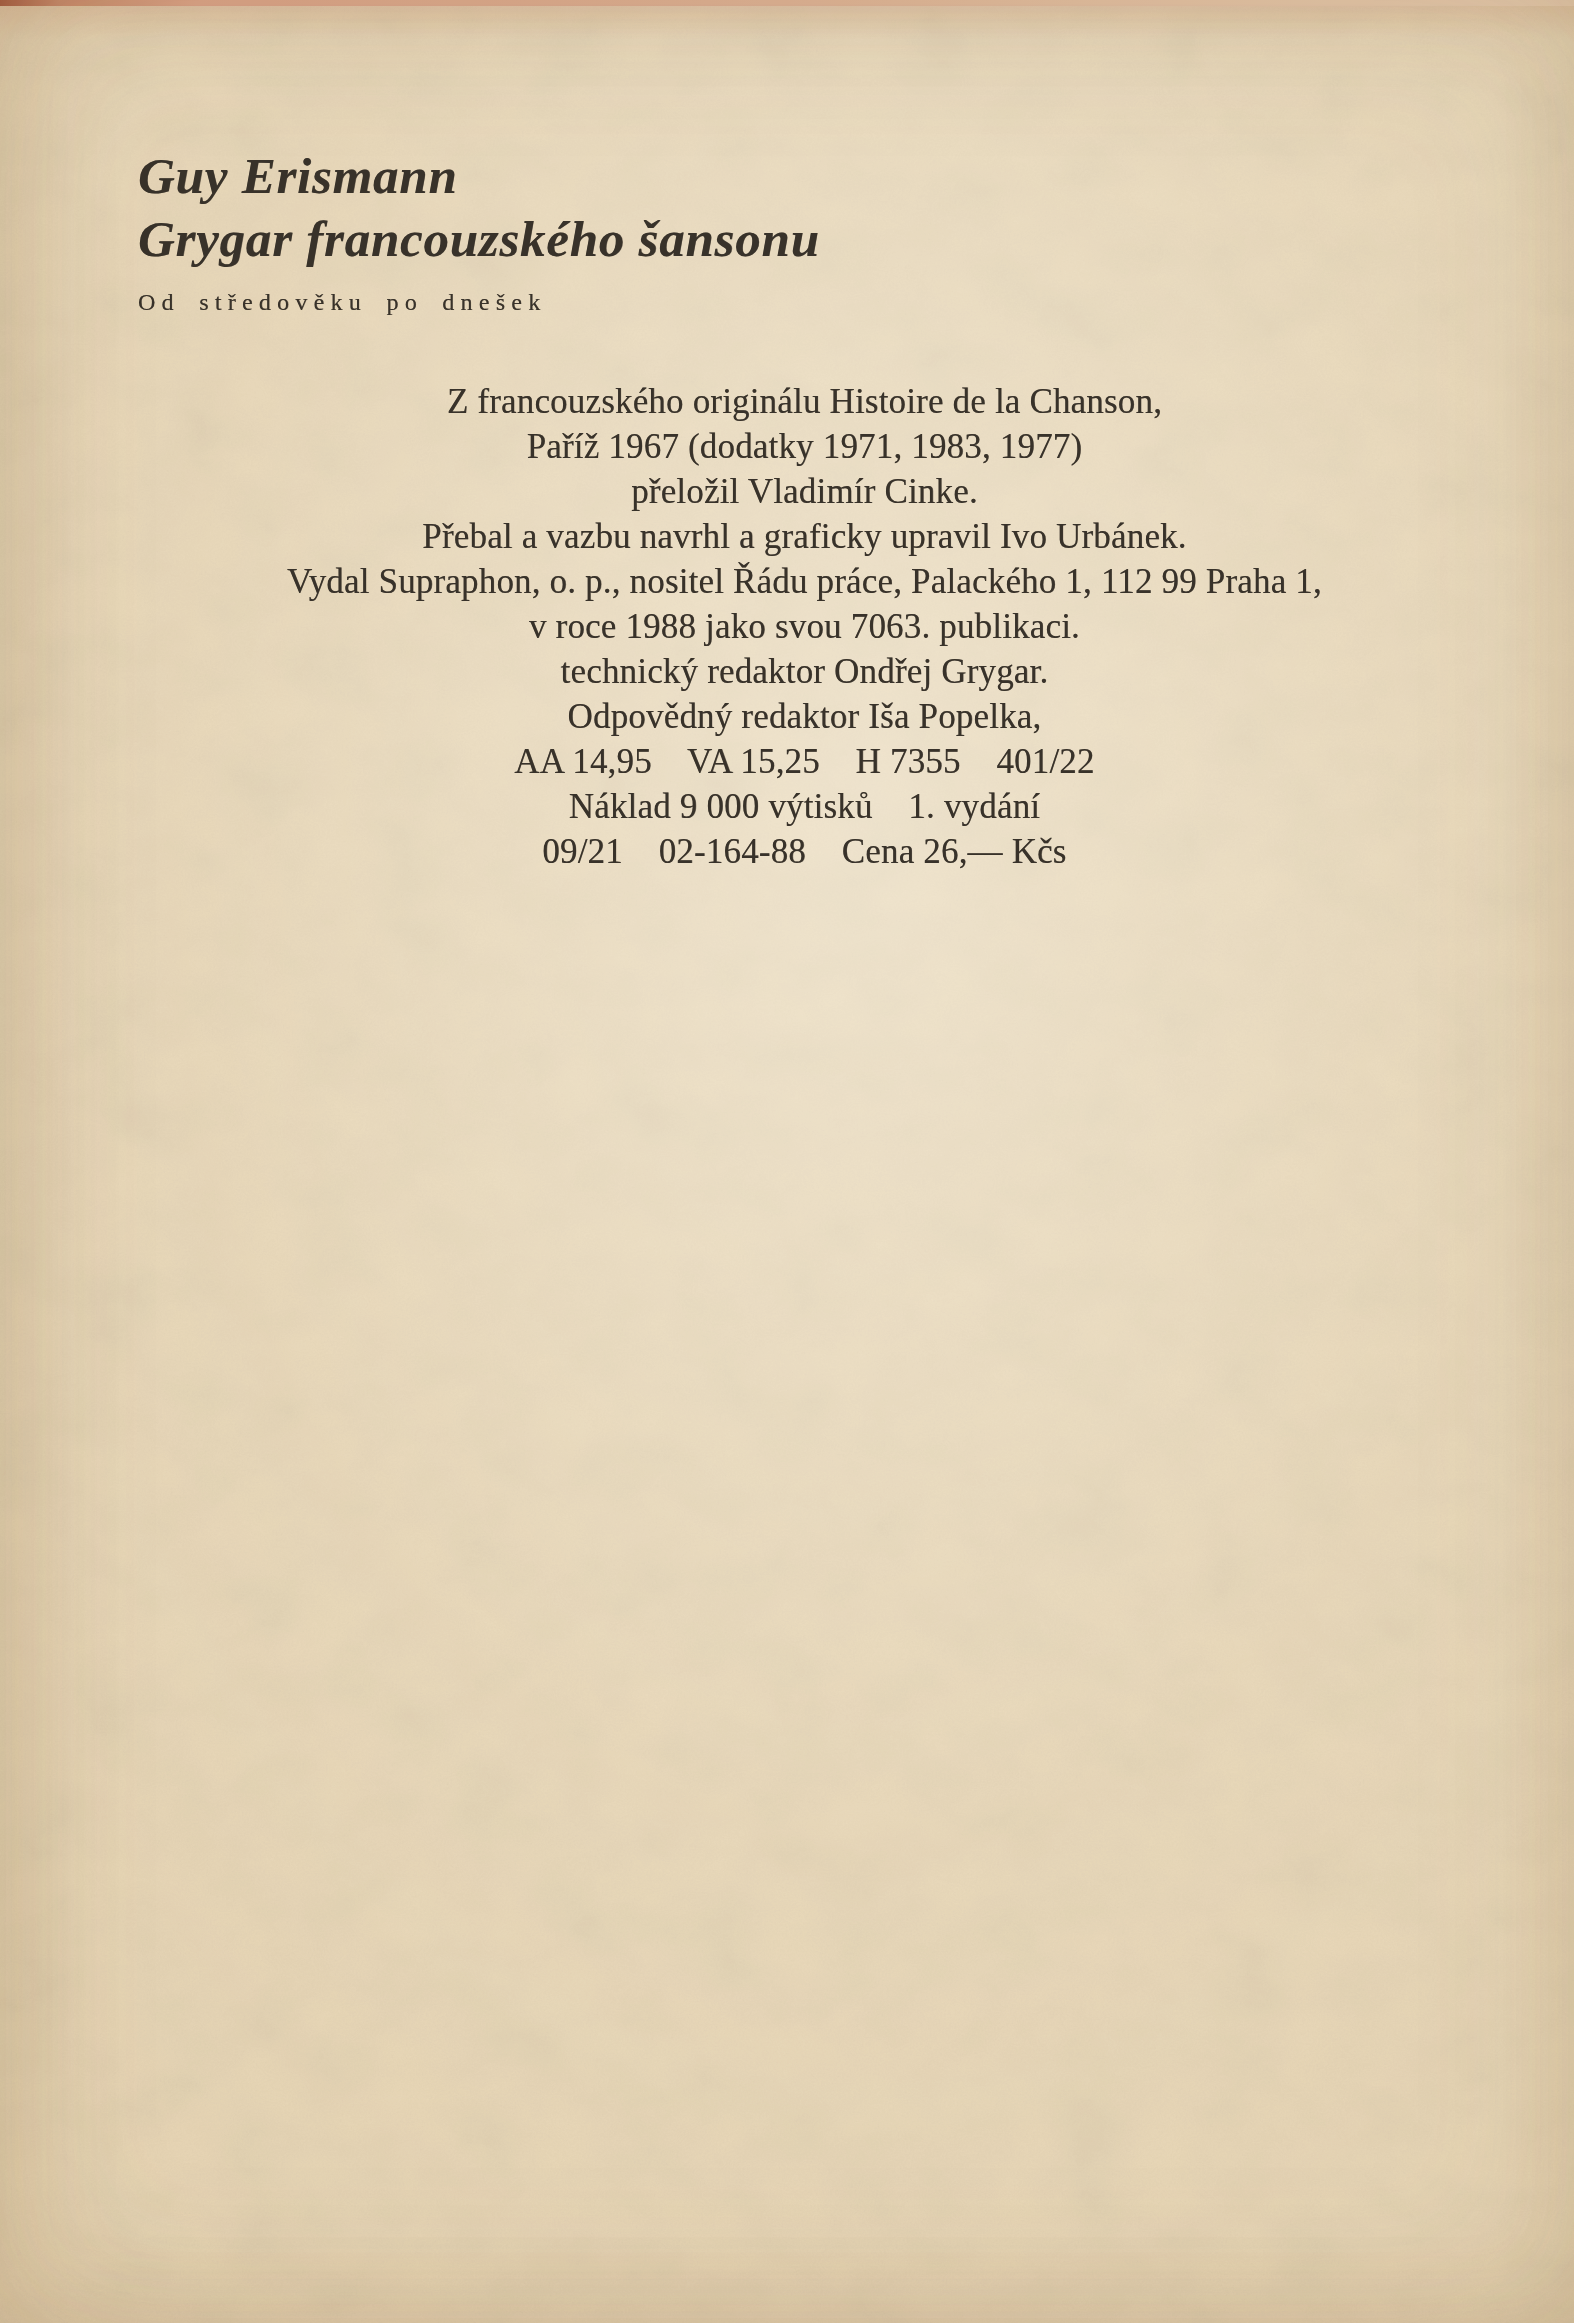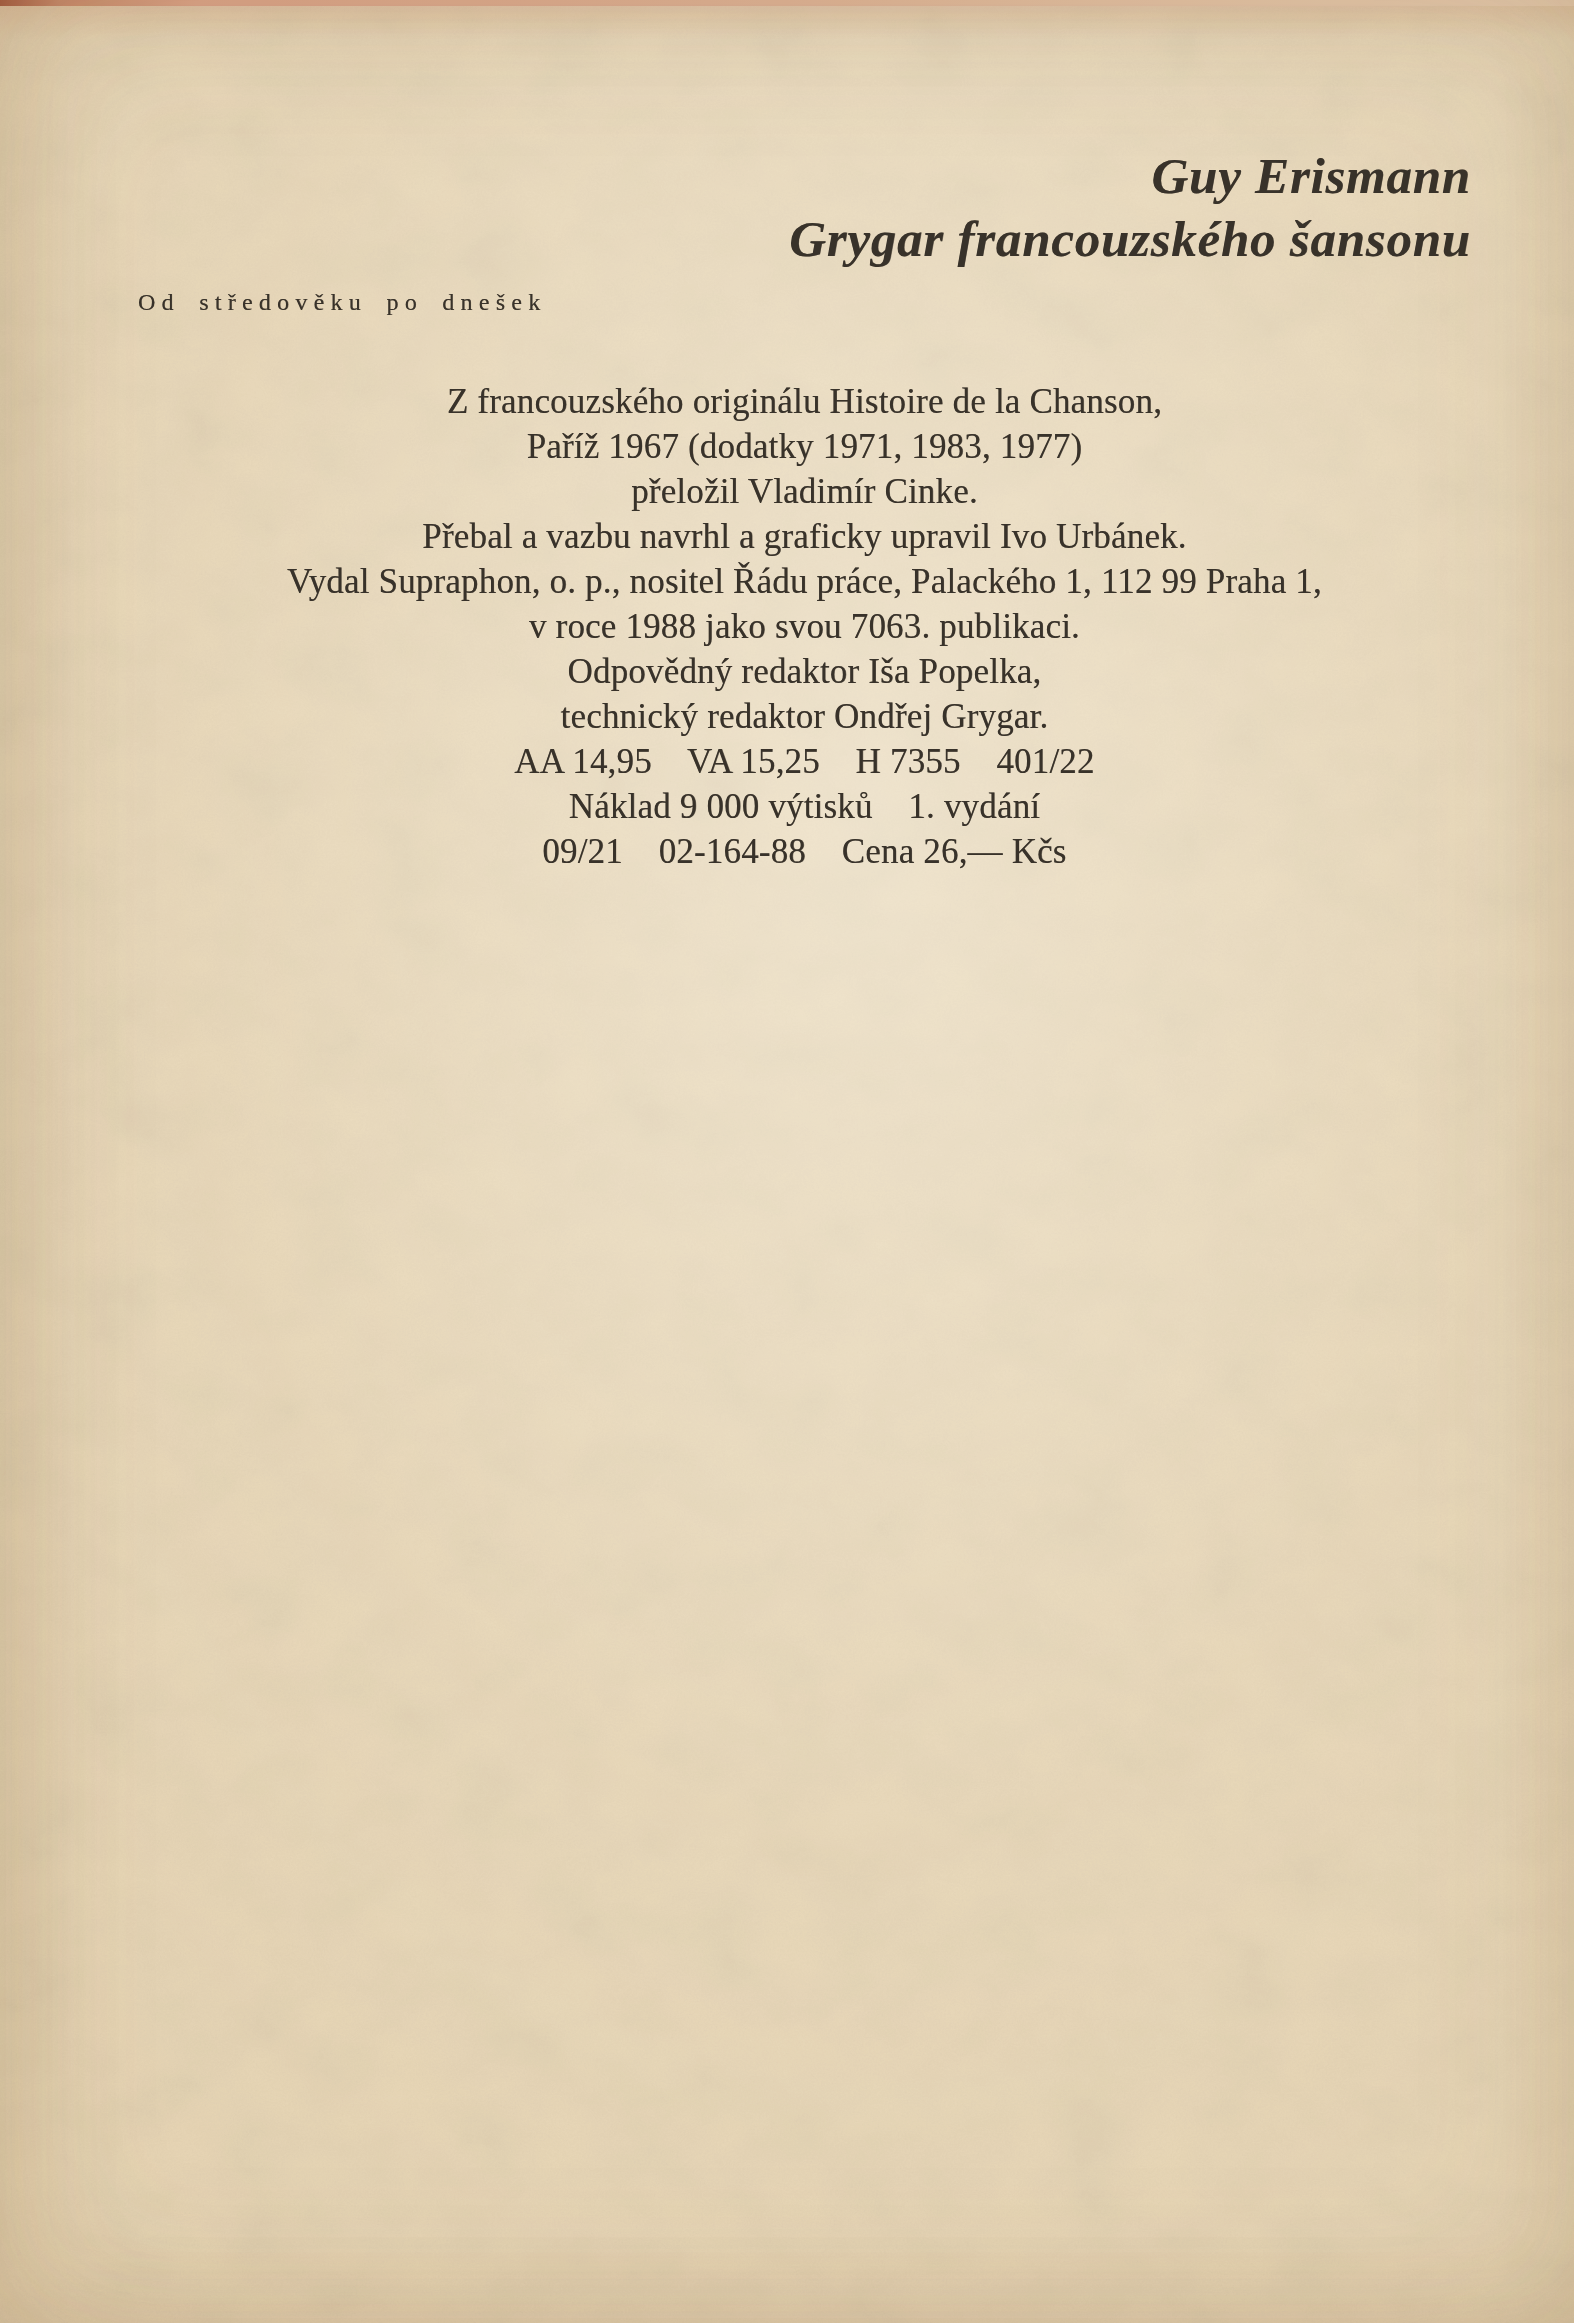--- a/index.html
+++ b/index.html
@@ -47,21 +47,20 @@
     top: 145px;
     width: 1333px;
   }
   .ink {
     text-shadow: 0.3px 0.4px 0.6px rgba(52,44,34,0.55);
   }
   .title-block {
     margin: 0;
     display: flex;
     flex-direction: column;
-    text-align: right;
   }
   .author, .book-title {
     display: block;
     font-style: italic;
     font-weight: 600;
     font-size: 51px;
     line-height: 63px;
     letter-spacing: 0.015em;
   }
   .subtitle {
@@ -117,22 +116,22 @@
 
   <div class="subtitle ink">Od středověku po dnešek</div>
 
   <section class="colophon">
       <div class="line ink">Z francouzského originálu Histoire de la Chanson,</div>
       <div class="line ink">Paříž 1967 (dodatky 1971, 1983, 1977)</div>
       <div class="line ink">přeložil Vladimír Cinke.</div>
       <div class="line ink">Přebal a vazbu navrhl a graficky upravil Ivo Urbánek.</div>
       <div class="line ink">Vydal Supraphon, o. p., nositel Řádu práce, Palackého 1, 112 99 Praha 1,</div>
       <div class="line ink">v roce 1988 jako svou 7063. publikaci.</div>
+      <div class="line ink">technický redaktor Ondřej Grygar.</div>
       <div class="line ink">Odpovědný redaktor Iša Popelka,</div>
-      <div class="line ink">technický redaktor Ondřej Grygar.</div>
       <div class="line ink">AA 14,95    VA 15,25    H 7355    401/22</div>
       <div class="line ink">Náklad 9 000 výtisků    1. vydání</div>
       <div class="line ink">09/21    02-164-88    Cena 26,— Kčs</div>
     </section>
 </main>
 
 <div class="vignette"></div>
 
 
 </body></html>

